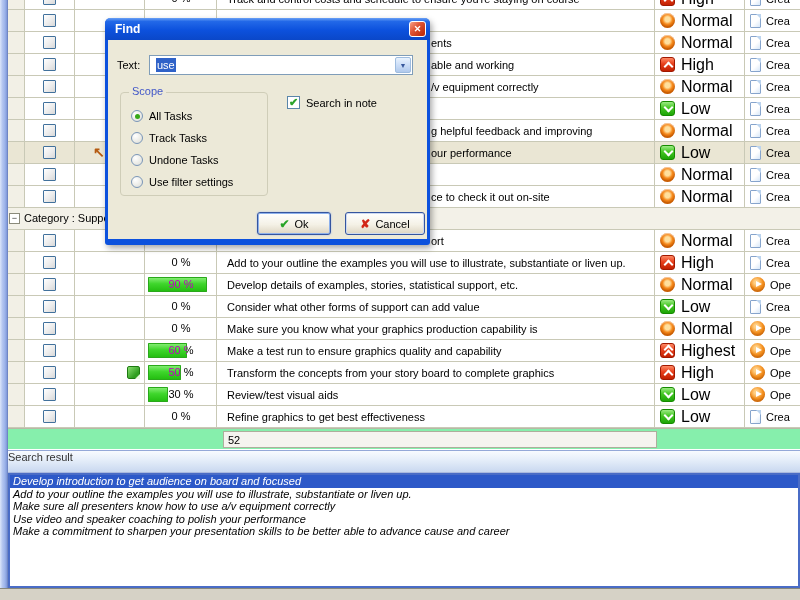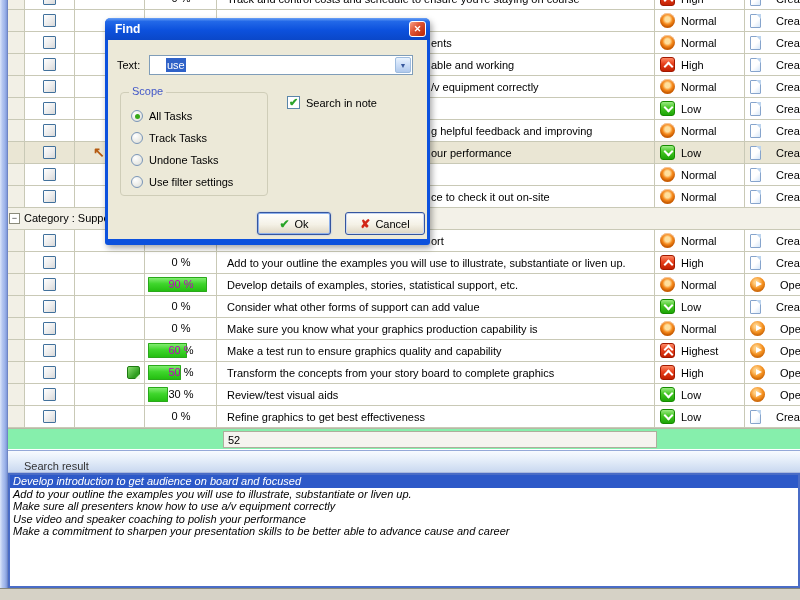--- a/index.html
+++ b/index.html
@@ -19,21 +19,21 @@
   .c { height:100%; border-right:1px solid #c9c9b6; position:relative; }
   .cell-gutter { width:17px; background:#f2f0e6; }
   .trow.hl .cell-gutter { background:transparent; }
   .cell-check { width:50px; display:flex; align-items:center; justify-content:center; }
   .cell-icon { width:70px; }
   .cell-prog { width:72px; }
   .cell-desc { width:438px; display:flex; align-items:center; overflow:hidden; }
   .cell-desc span { padding-left:10px; white-space:nowrap; }
   .cell-desc span.frag { padding-left:214px; }
   .cell-pri { width:90px; display:flex; align-items:center; gap:6px; padding-left:5px; }
-  .cell-act { flex:1; border-right:none; display:flex; align-items:center; gap:15px; padding-left:5px; overflow:hidden; }
+  .cell-act { flex:1; border-right:none; display:flex; align-items:center; gap:5px; padding-left:5px; overflow:hidden; }
 
   .checkbox { width:13px; height:13px; border:1px solid #41719c; border-radius:1px;
     background:linear-gradient(135deg,#ffffff 0%,#ececec 55%,#d8d8d8 100%); }
 
   
   .ptext { position:absolute; left:0; top:0; width:72px; height:21px; line-height:21px; text-align:center; font-size:11px; color:#000; }
   .pbar { position:absolute; left:3px; top:3px; height:15px; overflow:hidden; border-radius:1px;
     background:linear-gradient(180deg,#8df07c 0%,#3fd62c 45%,#21bb0e 100%); box-shadow:inset 0 0 0 1px #2aa81a; }
   .pbar .ptext { left:-3px; top:-3px; color:#c000c0; }
 
@@ -43,21 +43,21 @@
     background:radial-gradient(circle at 50% 42%, #ffdf9d 0 2.5px, #f68a1c 5px, #e06c04 7.5px);
     box-shadow:inset 0 -2px 2px rgba(150,60,0,.35), inset 0 1px 1px rgba(255,255,255,.6); }
   .pri-high, .pri-highest { background:linear-gradient(180deg,#ff8a66 0%,#e8401c 45%,#c21f00 100%); border:1px solid #a01800; }
   .pri-low { background:linear-gradient(180deg,#9cec84 0%,#44c623 45%,#1da506 100%); border:1px solid #168a00; }
   .pri-high::after, .pri-highest::after, .pri-highest::before { content:""; position:absolute; left:4px; width:5px; height:5px;
     border-left:2px solid #fff; border-top:2px solid #fff; transform:rotate(45deg); }
   .pri-high::after { top:5px; }
   .pri-highest::before { top:2px; } .pri-highest::after { top:7px; }
   .pri-low::after { content:""; position:absolute; left:4px; top:2px; width:5px; height:5px;
     border-left:2px solid #fff; border-top:2px solid #fff; transform:rotate(225deg); }
-  .plabel { font-size:11px; }
+  .plabel { font-size:16px; }
 
   
   .pageic { width:11px; height:14px; flex:none; background:linear-gradient(135deg,#ffffff 55%,#d8e7f8 100%);
     border:1px solid #86a4cc; border-radius:1px; position:relative; }
   .pageic::after { content:""; position:absolute; top:-1px; right:-1px; border-top:5px solid #bcd4ee; border-left:5px solid transparent; }
   .playic { width:15px; height:15px; flex:none; border-radius:50%; position:relative;
     background:radial-gradient(circle at 42% 35%, #ffcf85 0 2px, #f5901e 50%, #d96e04 100%);
     box-shadow:inset 0 -2px 2px rgba(150,60,0,.35); }
   .playic::after { content:""; position:absolute; left:6px; top:4px;
     border-left:6px solid #fff; border-top:3.5px solid transparent; border-bottom:3.5px solid transparent; }
@@ -76,21 +76,21 @@
 
   
   .frow { height:21px; background:#86efac; border-top:1px solid #b8b8a6; position:relative; }
   .fbox { position:absolute; left:215px; top:2px; width:434px; height:17px; background:#f5f4ef;
     border:1px solid #aeae9c; display:flex; align-items:center; padding-left:4px; }
 
   
   .search-panel { position:absolute; left:8px; top:450px; width:792px; height:138px; }
   .sr-header { height:23px; border-top:1px solid #94a8d8; border-bottom:1px solid #aab9de;
     background:linear-gradient(180deg,#f8fbff 0%,#e4edf9 45%,#c9d8f0 100%);
-    display:flex; align-items:flex-end; padding-left:16px; color:#333; }
+    display:flex; align-items:flex-start; padding-left:0; color:#333; }
   .sr-list { position:absolute; top:23px; left:0; right:0; bottom:0; background:#fff;
     border:2px solid #4a6cc6; overflow:hidden; }
   .sr-item { height:12.5px; line-height:12.5px; padding-left:3px; white-space:nowrap;font-style:italic; }
   .sr-item.sel { background:#2d59c8; color:#fff; }
 
   .bottom-strip { position:absolute; left:0; top:588px; width:800px; height:12px;
     background:#d6d2c6; border-top:1px solid #87877b; }
 
   
   .dialog { position:absolute; left:105px; top:18px; width:325px; height:227px; z-index:20;
@@ -100,21 +100,21 @@
     display:flex; align-items:center; padding-left:10px; color:#fff; font-weight:bold; font-size:12px;
     background:linear-gradient(180deg,#6aa0f4 0%,#2268e8 16%,#0c51dd 55%,#0a47c8 100%); }
   .dlg-close { position:absolute; right:4px; top:3px; width:17px; height:16px; border-radius:3px;
     border:1px solid #fff; color:#fff; font-size:9px; font-weight:bold;
     display:flex; align-items:center; justify-content:center;
     background:linear-gradient(135deg,#f7a188 0%,#e05536 40%,#c22f0e 85%); }
   .dlg-body { position:relative; height:199px; background:#ece9d8; }
   .lbl-text { position:absolute; left:9px; top:19px; }
   .combo { position:absolute; left:41px; top:15px; width:264px; height:20px; background:#fff;
     border:1px solid #7f9db9; display:flex; align-items:center; }
-  .combo-text { padding-left:16px; }
+  .combo-text { padding-left:6px; }
   .combo-text .hl-sel { background:#2f62c8; color:#fff; padding:1px 1px; }
   .combo-btn { position:absolute; right:1px; top:1px; width:16px; height:16px;
     background:linear-gradient(180deg,#e9f3fe 0%,#cfe0f8 45%,#b0c9ec 100%);
     border:1px solid #9ebcdf; border-radius:2px; display:flex; align-items:center; justify-content:center;
     color:#38589c; font-size:7px; }
   .groupbox { position:absolute; left:12px; top:52px; width:148px; height:104px;
     border:1px solid #cfcdb8; border-radius:4px; }
   .group-label { position:absolute; left:8px; top:-8px; background:#ece9d8; padding:0 3px; color:#4257c8; }
   .radio-row { position:absolute; left:10px; display:flex; align-items:center; gap:6px; height:13px; }
   .radio { width:12px; height:12px; border-radius:50%; border:1px solid #7a96b8; position:relative;

